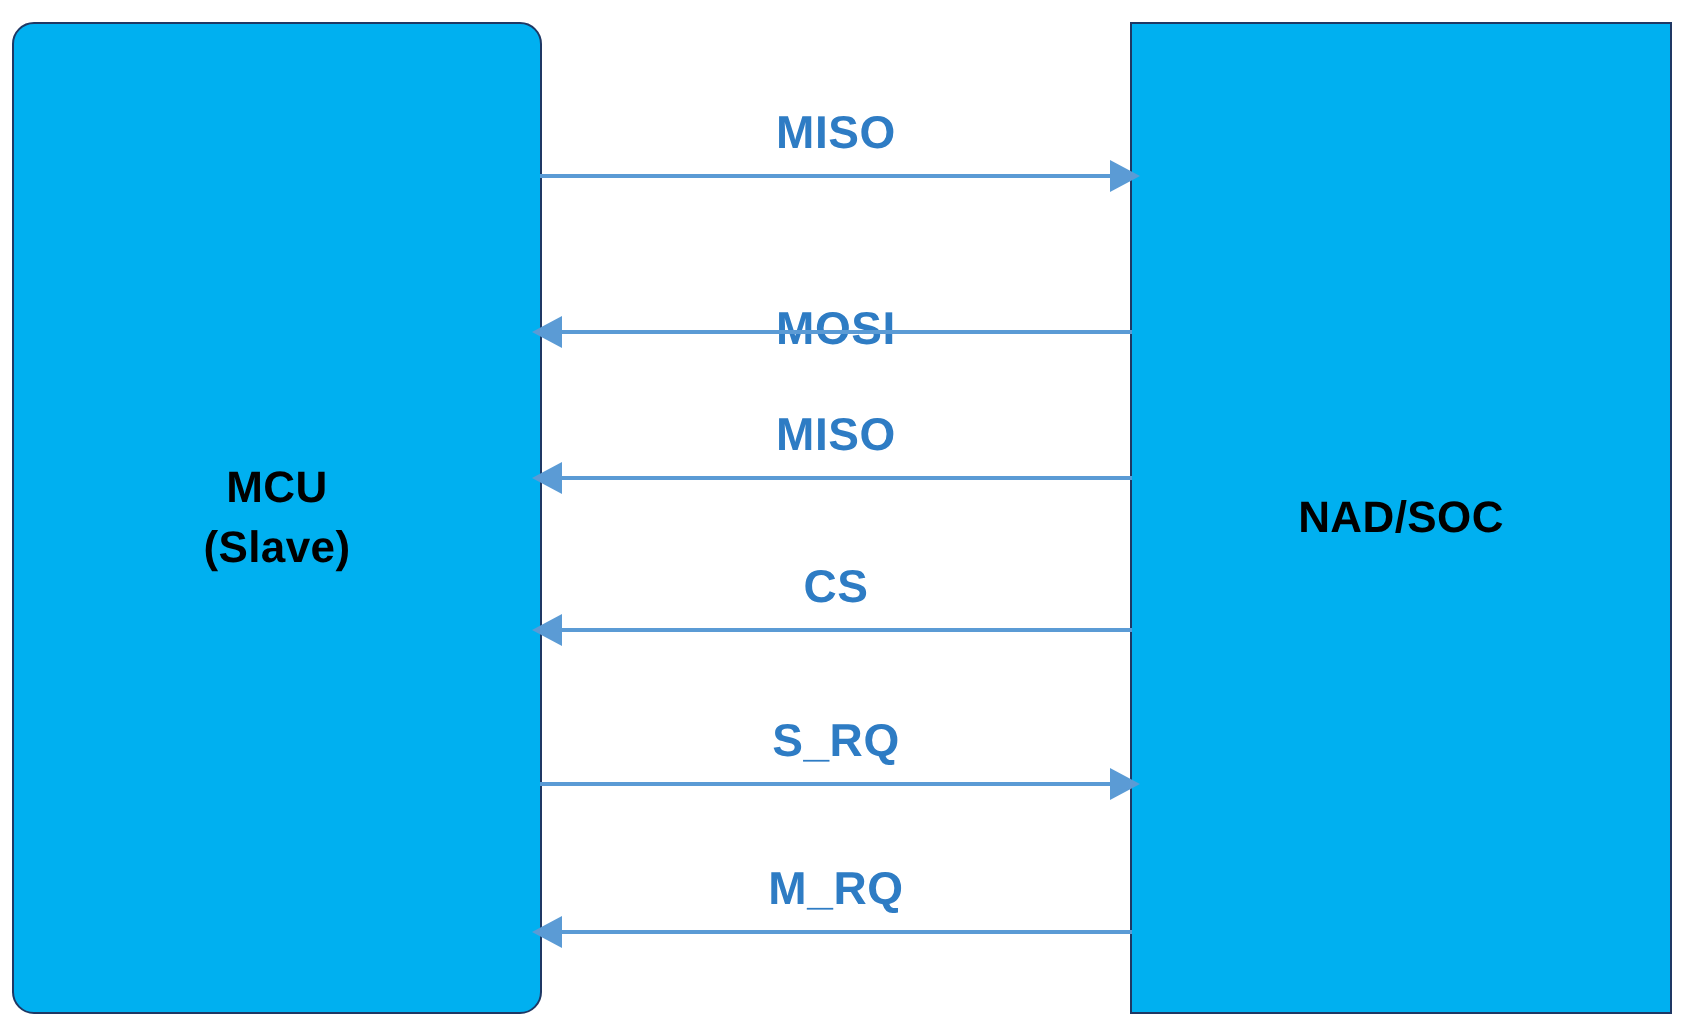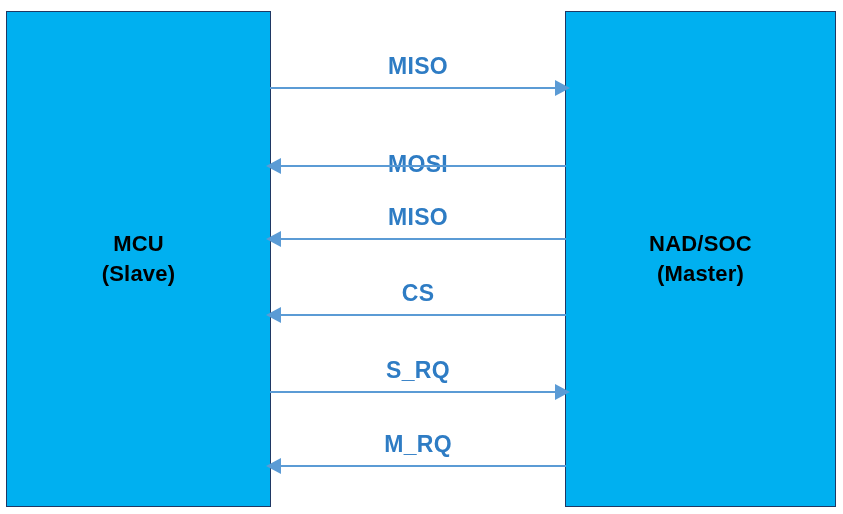--- a/index.html
+++ b/index.html
@@ -35,20 +35,21 @@
     line-height: 1.38;
     letter-spacing: 0.2px;
     text-align: center;
     user-select: none;
   }
   #block-mcu {
     left: 6px;
     top: 11px;
     width: 265px;
     height: 496px;
+    border-radius: 11px;
   }
   #block-nad {
     left: 565px;
     top: 11px;
     width: 271px;
     height: 496px;
   }
   .block-line { display: block; white-space: nowrap; }
 
   
@@ -100,21 +101,20 @@
 
 <div id="canvas">
 
   <div id="block-mcu" class="block">
     <span class="block-line">MCU</span>
     <span class="block-line">(Slave)</span>
   </div>
 
   <div id="block-nad" class="block">
     <span class="block-line">NAD/SOC</span>
-    <span class="block-line">(Master)</span>
 
   </div>
 
   <div id="signal-layer">
       <div class="signal to-right" style="top: 87px;">
         <div class="label" style="top: -34px;">MISO</div>
         <div class="shaft"></div>
         <div class="head"></div>
       </div>
       <div class="signal to-left" style="top: 165px;">

